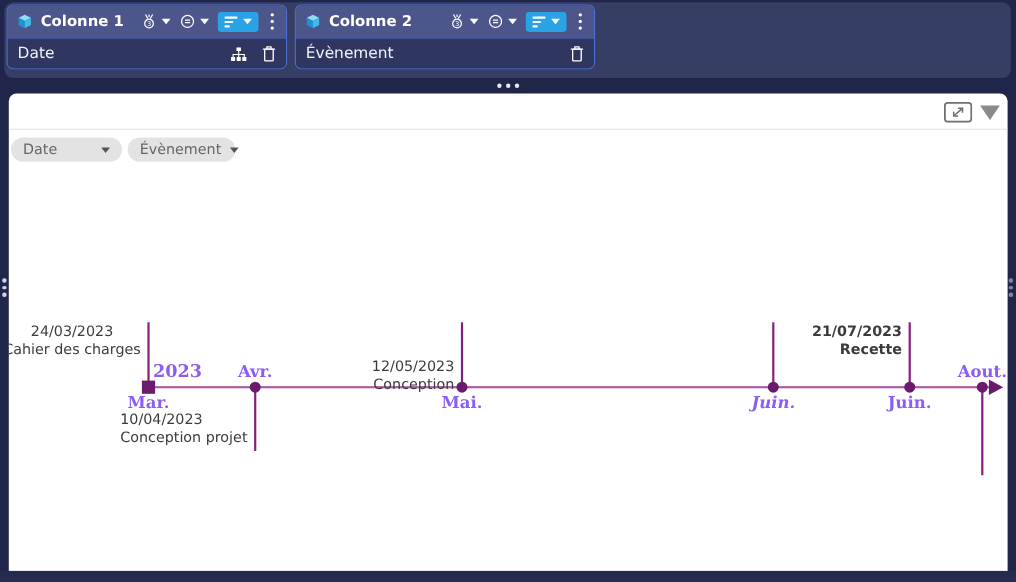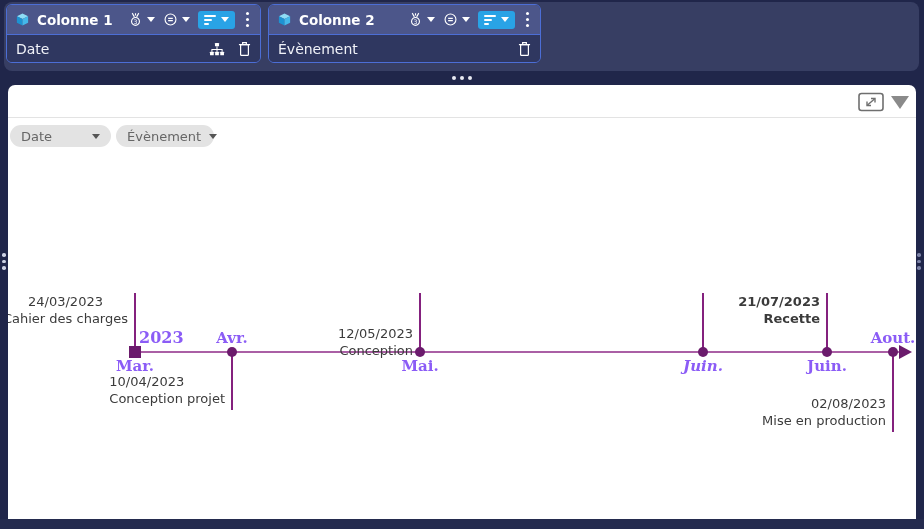--- a/index.html
+++ b/index.html
@@ -238,22 +238,18 @@
         <div class="month-label" style="left: 655px; width: 80px; text-align: center; top: 273px; font-style: italic;">Juin.</div>
         <div style="left: 818px; top: 208px; width: 2px; height: 59px; background: rgb(132, 33, 126);"></div>
         <div style="left: 814px; top: 262px; width: 10px; height: 10px; background: rgb(107, 27, 108); border-radius: 50%;"></div>
         <div class="ev-text" style="right: 96px; text-align: right; top: 209px; font-weight: bold;">
           <div>21/07/2023</div>
           <div>Recette</div>
         </div>
         <div class="month-label" style="left: 779px; width: 80px; text-align: center; top: 273px;">Juin.</div>
         <div style="left: 884px; top: 267px; width: 2px; height: 80px; background: rgb(132, 33, 126);"></div>
         <div style="left: 880px; top: 262px; width: 10px; height: 10px; background: rgb(107, 27, 108); border-radius: 50%;"></div>
-        <div class="ev-text" style="right: 30px; text-align: right; bottom: 90px;">
-          <div>02/08/2023</div>
-          <div>Mise en production</div>
-        </div>
         <div class="month-label" style="left: 845px; width: 80px; text-align: center; top: 245px;">Aout.</div>
       </div>
   </div>
 
   <div class="bottom-bar"></div>
 </div>
 
 </body></html>

